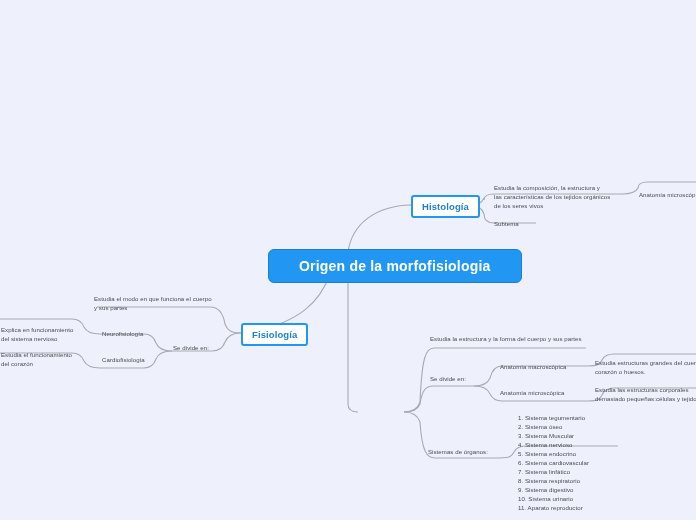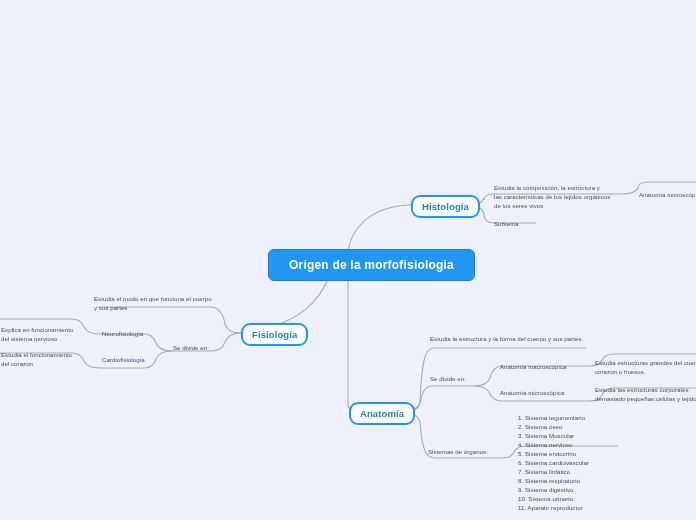--- a/index.html
+++ b/index.html
@@ -36,30 +36,30 @@
     position: absolute;
     box-sizing: border-box;
   }
   
   .root-node {
     background: #2196f3;
     border: 1px solid #1a7fd4;
     border-radius: 6px;
     color: #ffffff;
     font-weight: bold;
-    font-size: 12px;
-    padding: 8px 20px;
+    font-size: 14px;
+    padding: 8px 30px;
     white-space: nowrap;
     letter-spacing: 0.2px;
   }
   
   .branch-node {
     background: #ffffff;
     border: 2px solid #2196f3;
-    border-radius: 9px;
+    border-radius: 3px;
     color: #1f7fd0;
     font-weight: bold;
     font-size: 9.5px;
     padding: 4px 9px;
     white-space: nowrap;
     letter-spacing: 0.1px;
   }
   
   .leaf {
     color: #4a4a55;
@@ -149,23 +149,20 @@
   <div class="node leaf wide" style="left:102px; top:329px;">Neurofisiología</div>
 
   <div class="node leaf wide" style="left:102px; top:355px;">Cardiofisiología</div>
 
   <div class="node leaf" style="left:1px; top:325px; width:96px;">Explica en funcionamiento
 del sistema nervioso</div>
 
   <div class="node leaf" style="left:1px; top:350px; width:96px;">Estudia el funcionamiento
 del corazón</div>
 
-  <div class="node branch-node" style="left:349px; top:402px;">
-    <span>Anatomía</span>
-  </div>
 
   <div class="node leaf wide" style="left:430px; top:334px;">Estudia la estructura y la forma del cuerpo y sus partes</div>
 
   <div class="node leaf wide" style="left:430px; top:374px;">Se divide en:</div>
 
   <div class="node leaf wide" style="left:500px; top:362px;">Anatomía macroscópica</div>
 
   <div class="node leaf wide" style="left:500px; top:388px;">Anatomía microscópica</div>
 
   <div class="node leaf" style="left:595px; top:358px; width:150px;">Estudia estructuras grandes del cuer

